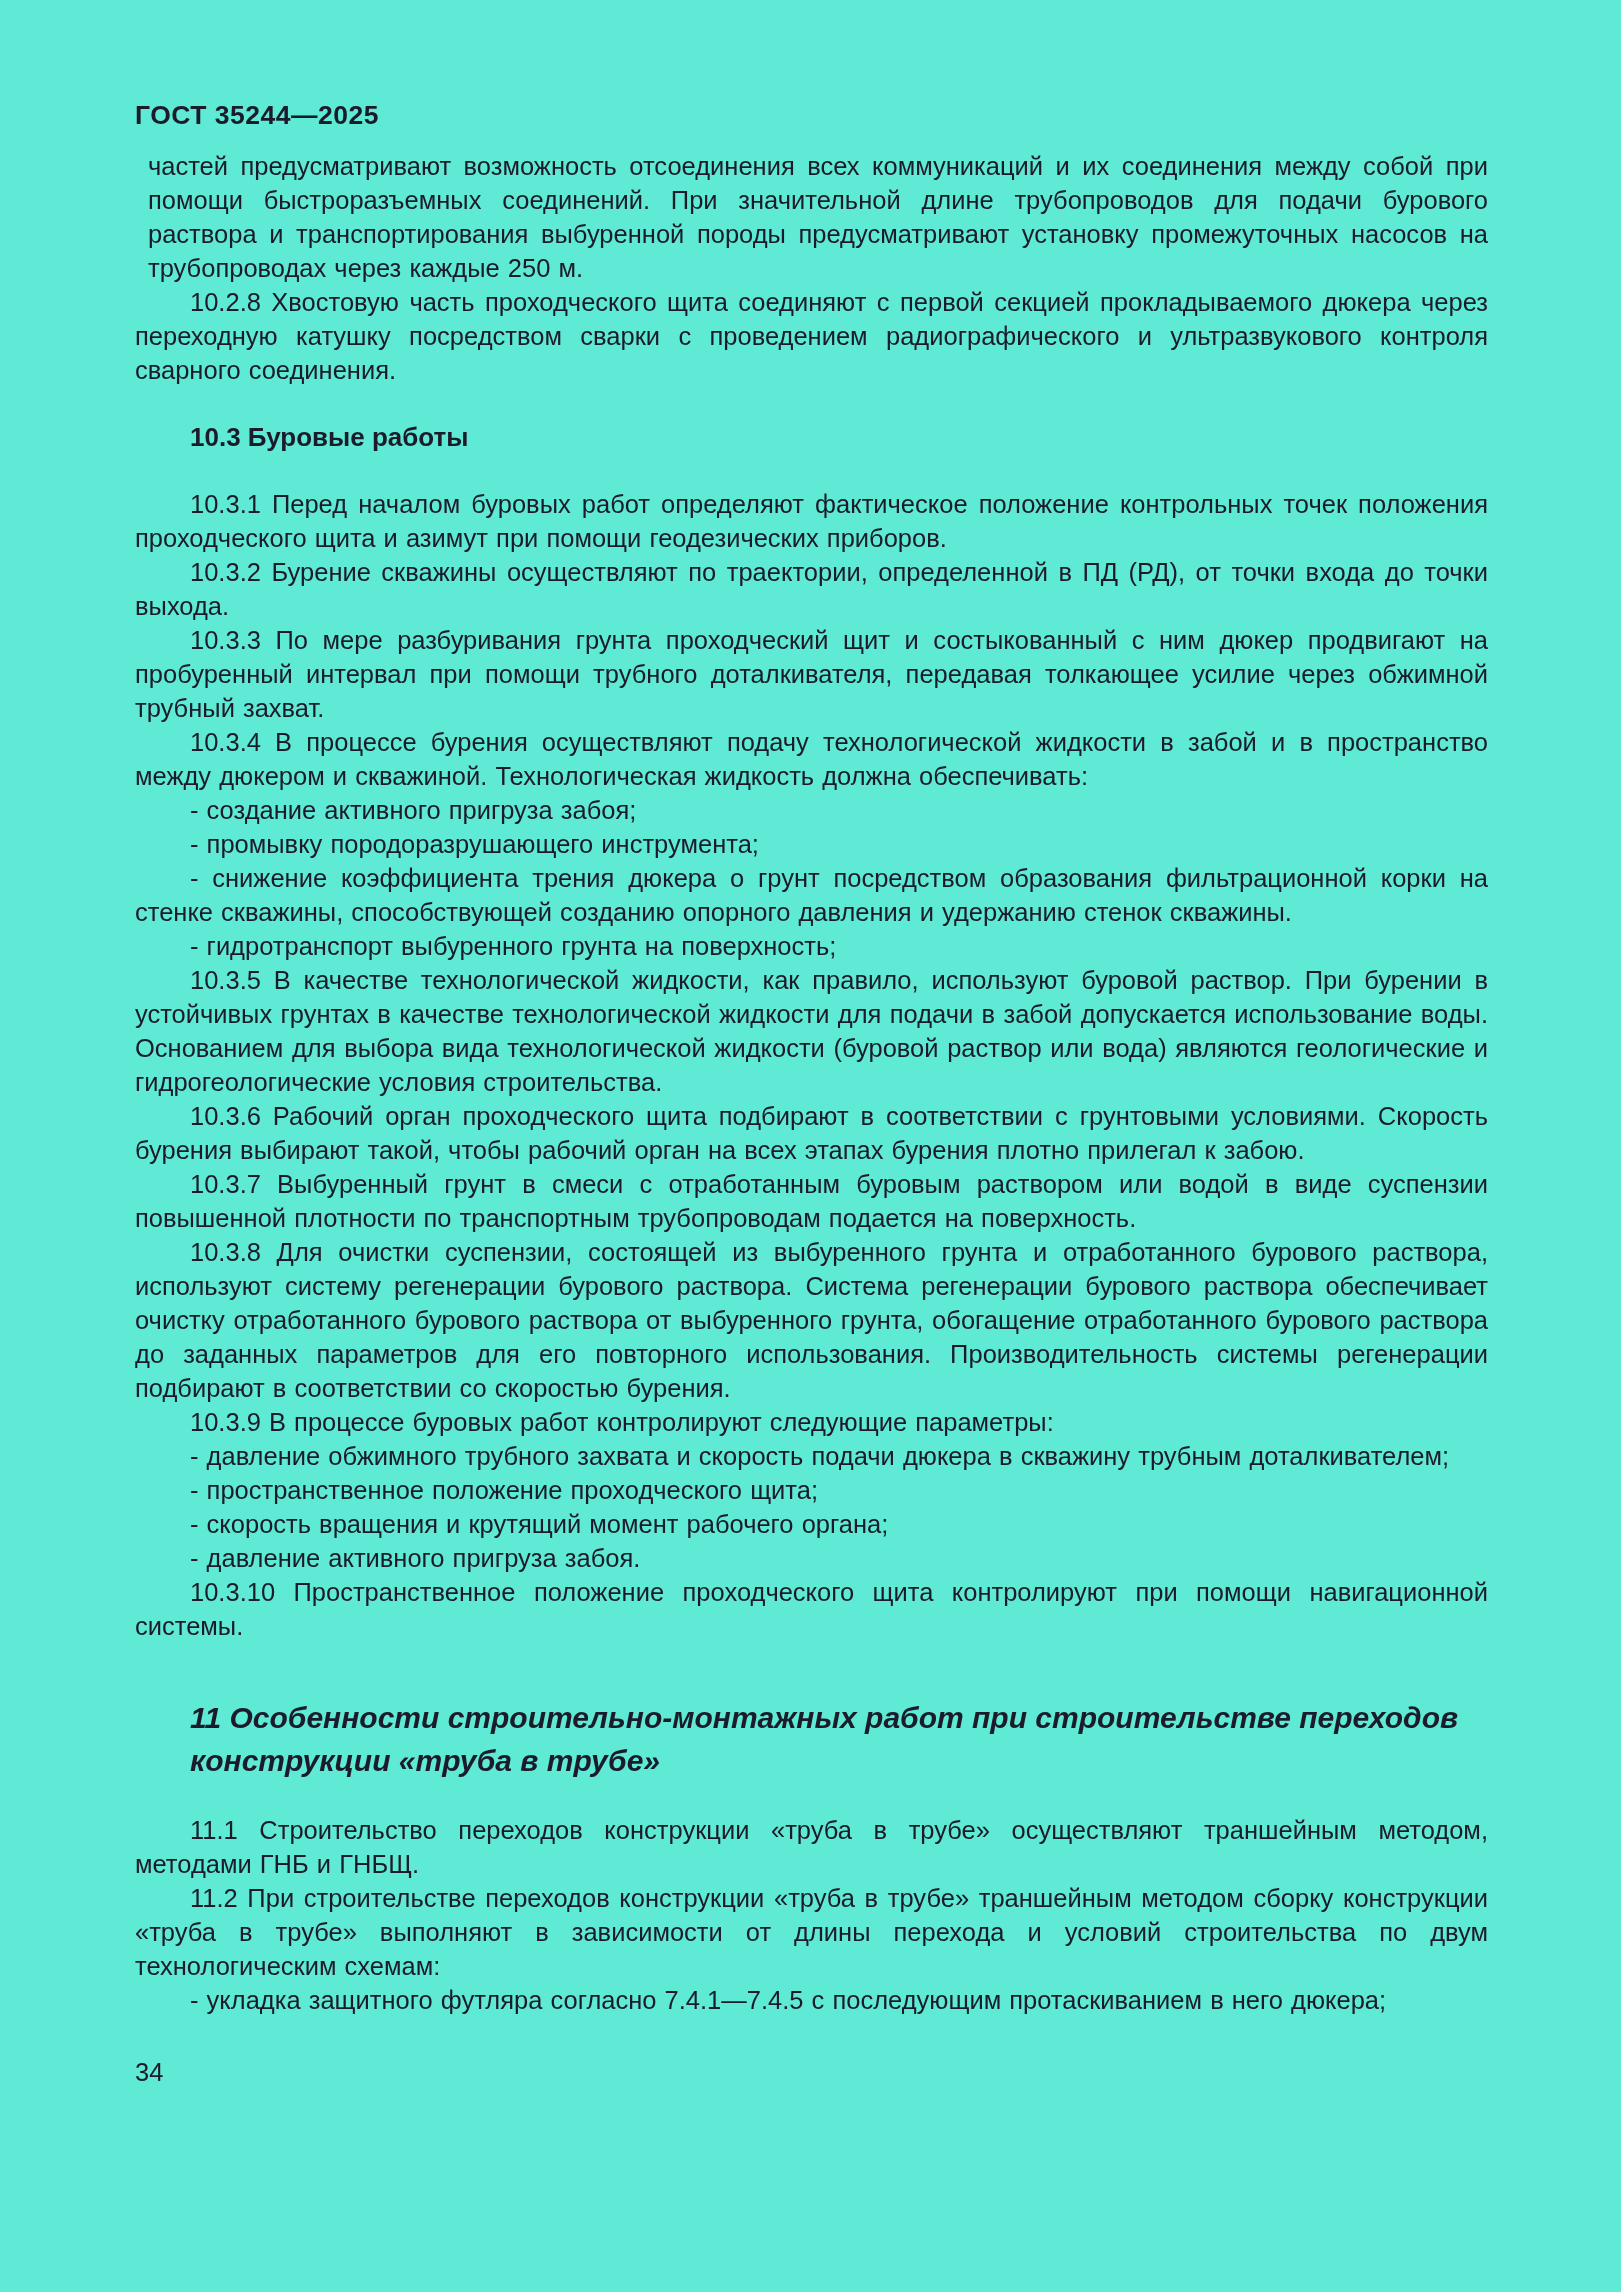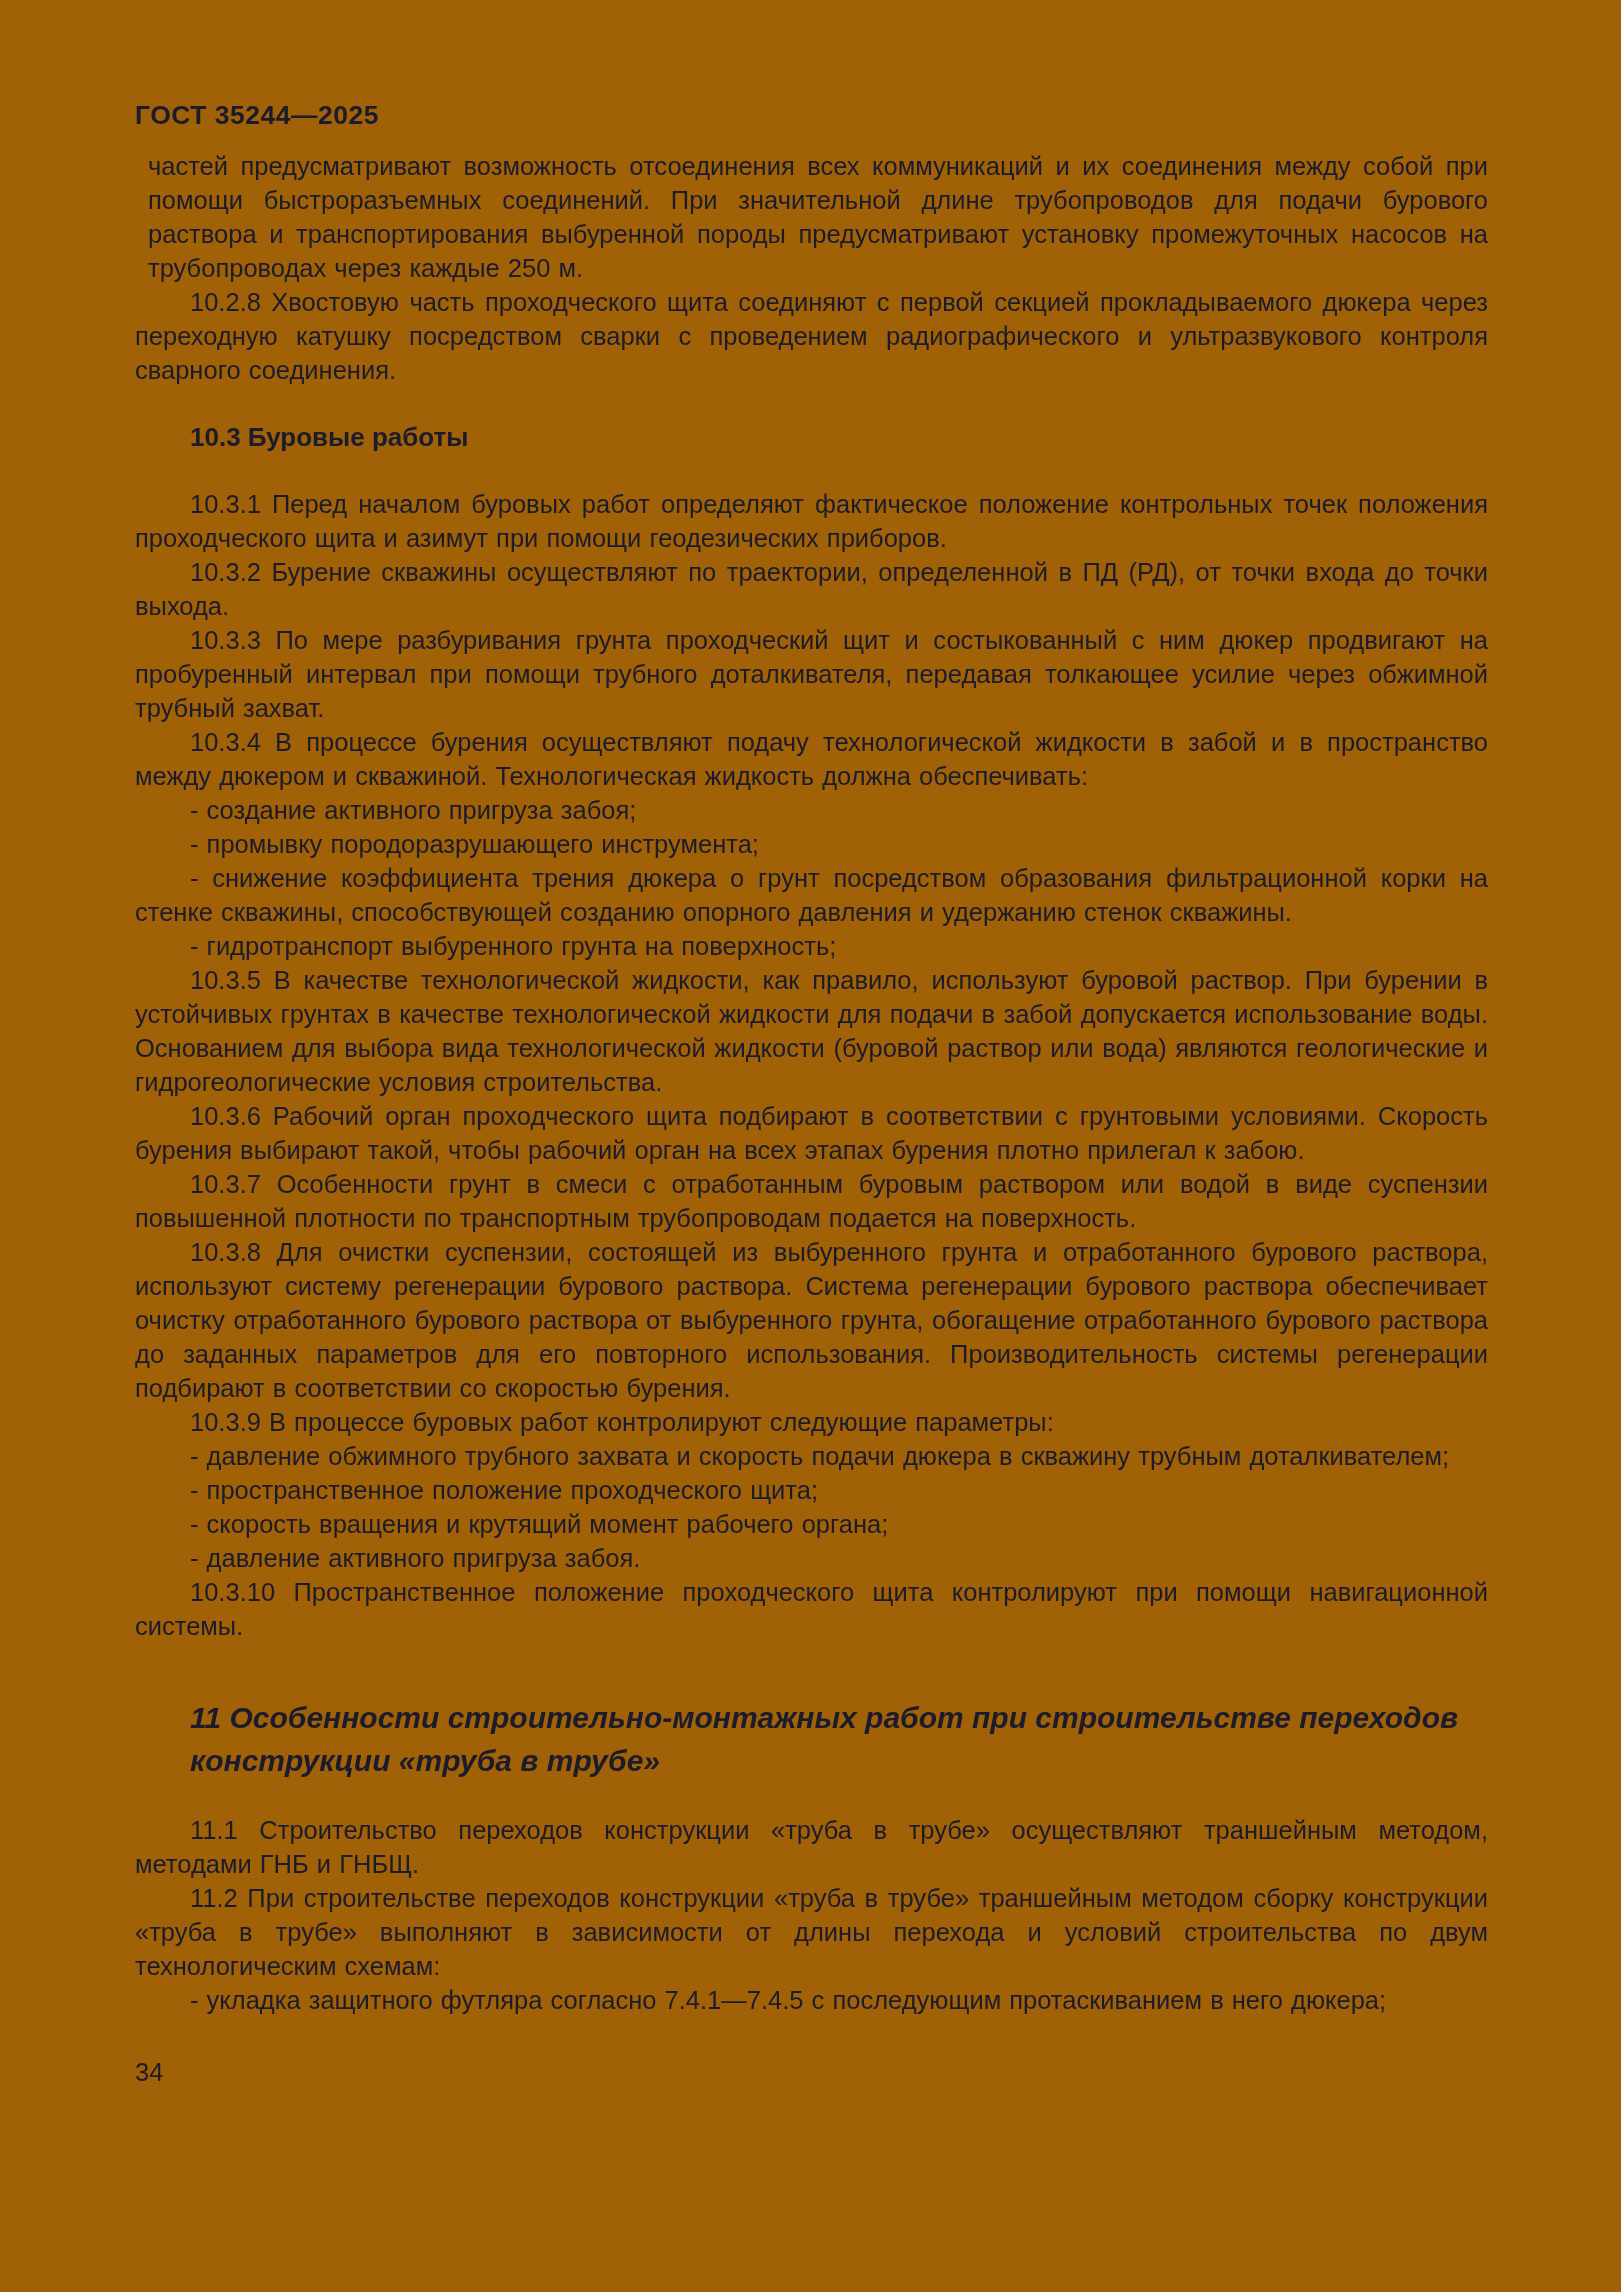--- a/index.html
+++ b/index.html
@@ -5,21 +5,21 @@
   html, body {
     margin: 0;
     padding: 0;
     background: #e8e8e8;
   }
   .page {
     position: relative;
     width: 1621px;
     height: 2293px;
     margin: 0 auto;
-    background: #a16207;
+    background: #5eead4;
     font-family: "Liberation Sans", sans-serif;
     color: #1b1b2b;
     overflow: hidden;
   }
   .running-header {
     position: absolute;
     top: 100px;
     left: 135px;
     font-size: 26.5px;
     font-weight: bold;
@@ -83,21 +83,21 @@
       <p class="body">10.3.1 Перед началом буровых работ определяют фактическое положение контрольных точек положения проходческого щита и азимут при помощи геодезических приборов.</p>
       <p class="body">10.3.2 Бурение скважины осуществляют по траектории, определенной в ПД (РД), от точки входа до точки выхода.</p>
       <p class="body">10.3.3 По мере разбуривания грунта проходческий щит и состыкованный с ним дюкер продвигают на пробуренный интервал при помощи трубного доталкивателя, передавая толкающее усилие через обжимной трубный захват.</p>
       <p class="body">10.3.4 В процессе бурения осуществляют подачу технологической жидкости в забой и в пространство между дюкером и скважиной. Технологическая жидкость должна обеспечивать:</p>
       <p class="body">- создание активного пригруза забоя;</p>
       <p class="body">- промывку породоразрушающего инструмента;</p>
       <p class="body">- снижение коэффициента трения дюкера о грунт посредством образования фильтрационной корки на стенке скважины, способствующей созданию опорного давления и удержанию стенок скважины.</p>
       <p class="body">- гидротранспорт выбуренного грунта на поверхность;</p>
       <p class="body">10.3.5 В качестве технологической жидкости, как правило, используют буровой раствор. При бурении в устойчивых грунтах в качестве технологической жидкости для подачи в забой допускается использование воды. Основанием для выбора вида технологической жидкости (буровой раствор или вода) являются геологические и гидрогеологические условия строительства.</p>
       <p class="body">10.3.6 Рабочий орган проходческого щита подбирают в соответствии с грунтовыми условиями. Скорость бурения выбирают такой, чтобы рабочий орган на всех этапах бурения плотно прилегал к забою.</p>
-      <p class="body">10.3.7 Особенности грунт в смеси с отработанным буровым раствором или водой в виде суспензии повышенной плотности по транспортным трубопроводам подается на поверхность.</p>
+      <p class="body">10.3.7 Выбуренный грунт в смеси с отработанным буровым раствором или водой в виде суспензии повышенной плотности по транспортным трубопроводам подается на поверхность.</p>
       <p class="body">10.3.8 Для очистки суспензии, состоящей из выбуренного грунта и отработанного бурового раствора, используют систему регенерации бурового раствора. Система регенерации бурового раствора обеспечивает очистку отработанного бурового раствора от выбуренного грунта, обогащение отработанного бурового раствора до заданных параметров для его повторного использования. Производительность системы регенерации подбирают в соответствии со скоростью бурения.</p>
       <p class="body">10.3.9 В процессе буровых работ контролируют следующие параметры:</p>
       <p class="body">- давление обжимного трубного захвата и скорость подачи дюкера в скважину трубным доталкивателем;</p>
       <p class="body">- пространственное положение проходческого щита;</p>
       <p class="body">- скорость вращения и крутящий момент рабочего органа;</p>
       <p class="body">- давление активного пригруза забоя.</p>
       <p class="body">10.3.10 Пространственное положение проходческого щита контролируют при помощи навигационной системы.</p>
       <p class="h1">11 Особенности строительно-монтажных работ при строительстве переходов конструкции «труба в трубе»</p>
       <p class="body">11.1 Строительство переходов конструкции «труба в трубе» осуществляют траншейным методом, методами ГНБ и ГНБЩ.</p>
       <p class="body">11.2 При строительстве переходов конструкции «труба в трубе» траншейным методом сборку конструкции «труба в трубе» выполняют в зависимости от длины перехода и условий строительства по двум технологическим схемам:</p>

